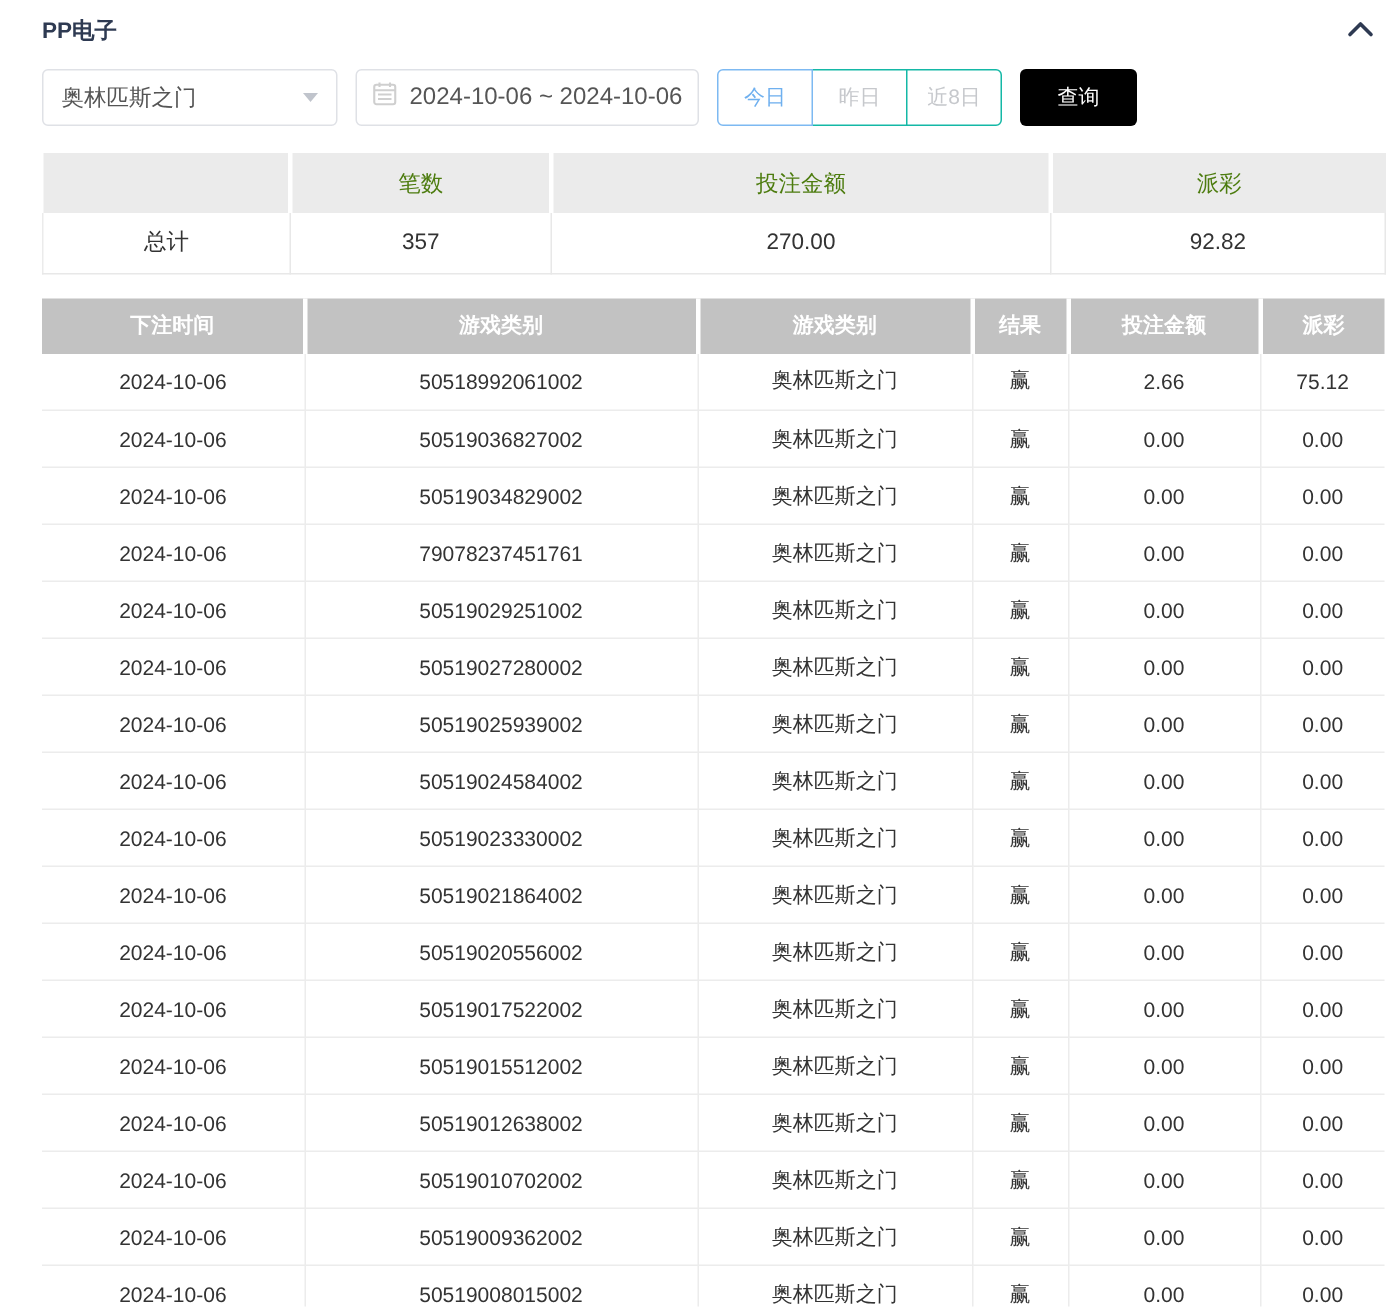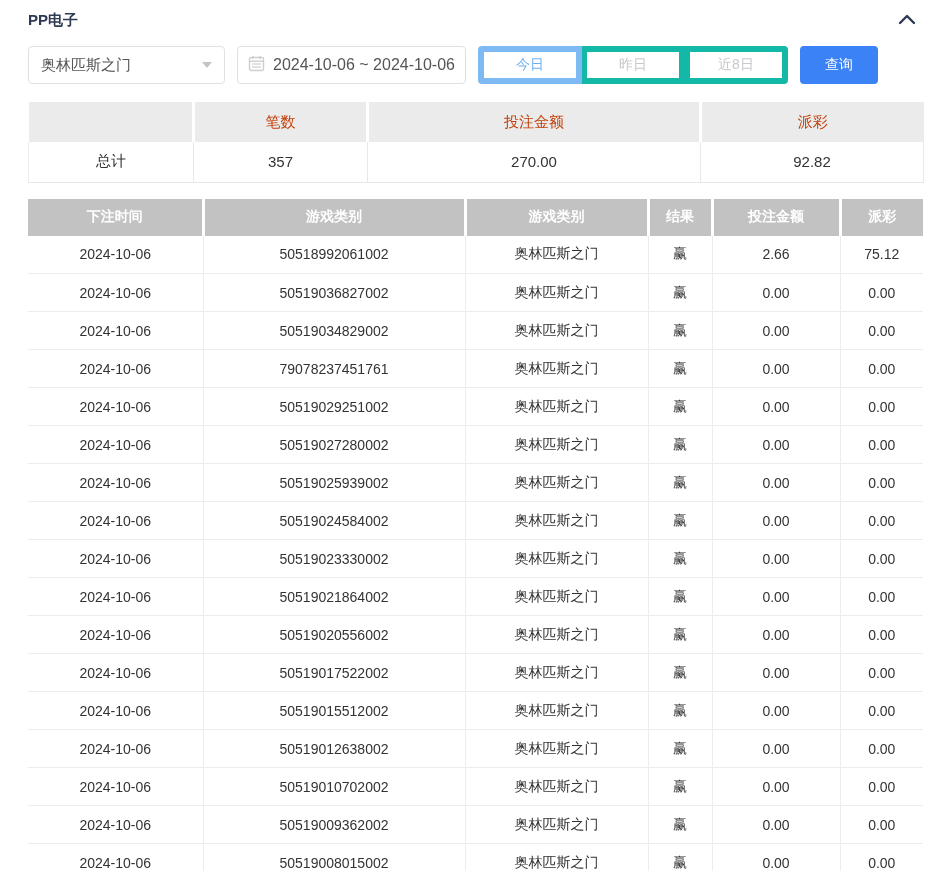--- a/index.html
+++ b/index.html
@@ -32,40 +32,40 @@
   }
   .date-box {
     margin-left: 12px; width: 229px; height: 38px; border: 1px solid #dfe1e6;
     border-radius: 4px; display: flex; align-items: center; padding: 12px 10px;
     background: #fff; cursor: pointer;
   }
   .date-box .date-value { font-size: 16px; color: #555; margin-left: 8px; white-space: nowrap; }
 
   .btn-group { display: flex; margin-left: 12px; }
   .btn-group .quick-btn {
-    width: 104px; height: 38px; background: #fff; border: 6px solid #14b8a6;
+    width: 64px; height: 38px; background: #fff; border: 1px solid #14b8a6;
     font-size: 14px; color: #c6c8cc; cursor: pointer; margin-left: -1px;
     font-family: inherit; position: relative;
   }
   .btn-group .quick-btn:first-child { border-radius: 4px 0 0 4px; margin-left: 0; }
   .btn-group .quick-btn:last-child { border-radius: 0 4px 4px 0; }
   .btn-group .quick-btn.active { border-color: #7db9f2; color: #6fb0ef; z-index: 2; }
 
   .query-btn {
     margin-left: 12px; width: 78px; height: 38px; border: none; border-radius: 4px;
-    background: #3b82f6; color: #ffffff; font-size: 14px; cursor: pointer;
+    background: #000000; color: #ffffff; font-size: 14px; cursor: pointer;
     font-family: inherit;
   }
 
   
   table { border-collapse: collapse; table-layout: fixed; }
   .summary-table { width: 895px; margin-bottom: 16px; }
   .summary-table th {
     background: #ebebeb; height: 40px; font-size: 15px; font-weight: normal;
-    color: #c2410c; text-align: center; border-right: 3px solid #ffffff;
+    color: #4d7c0f; text-align: center; border-right: 3px solid #ffffff;
   }
   .summary-table th:last-child { border-right: none; }
   .summary-table td {
     background: #fff; height: 40px; font-size: 15px; text-align: center;
     border: 1px solid #e8e8e8;
   }
   .summary-table td:first-child { border-left: 1px solid #ebebeb; }
   .summary-table tr td { border-top: none; }
   .s-col-label { width: 165px; }
   .s-col-count { width: 174px; }

